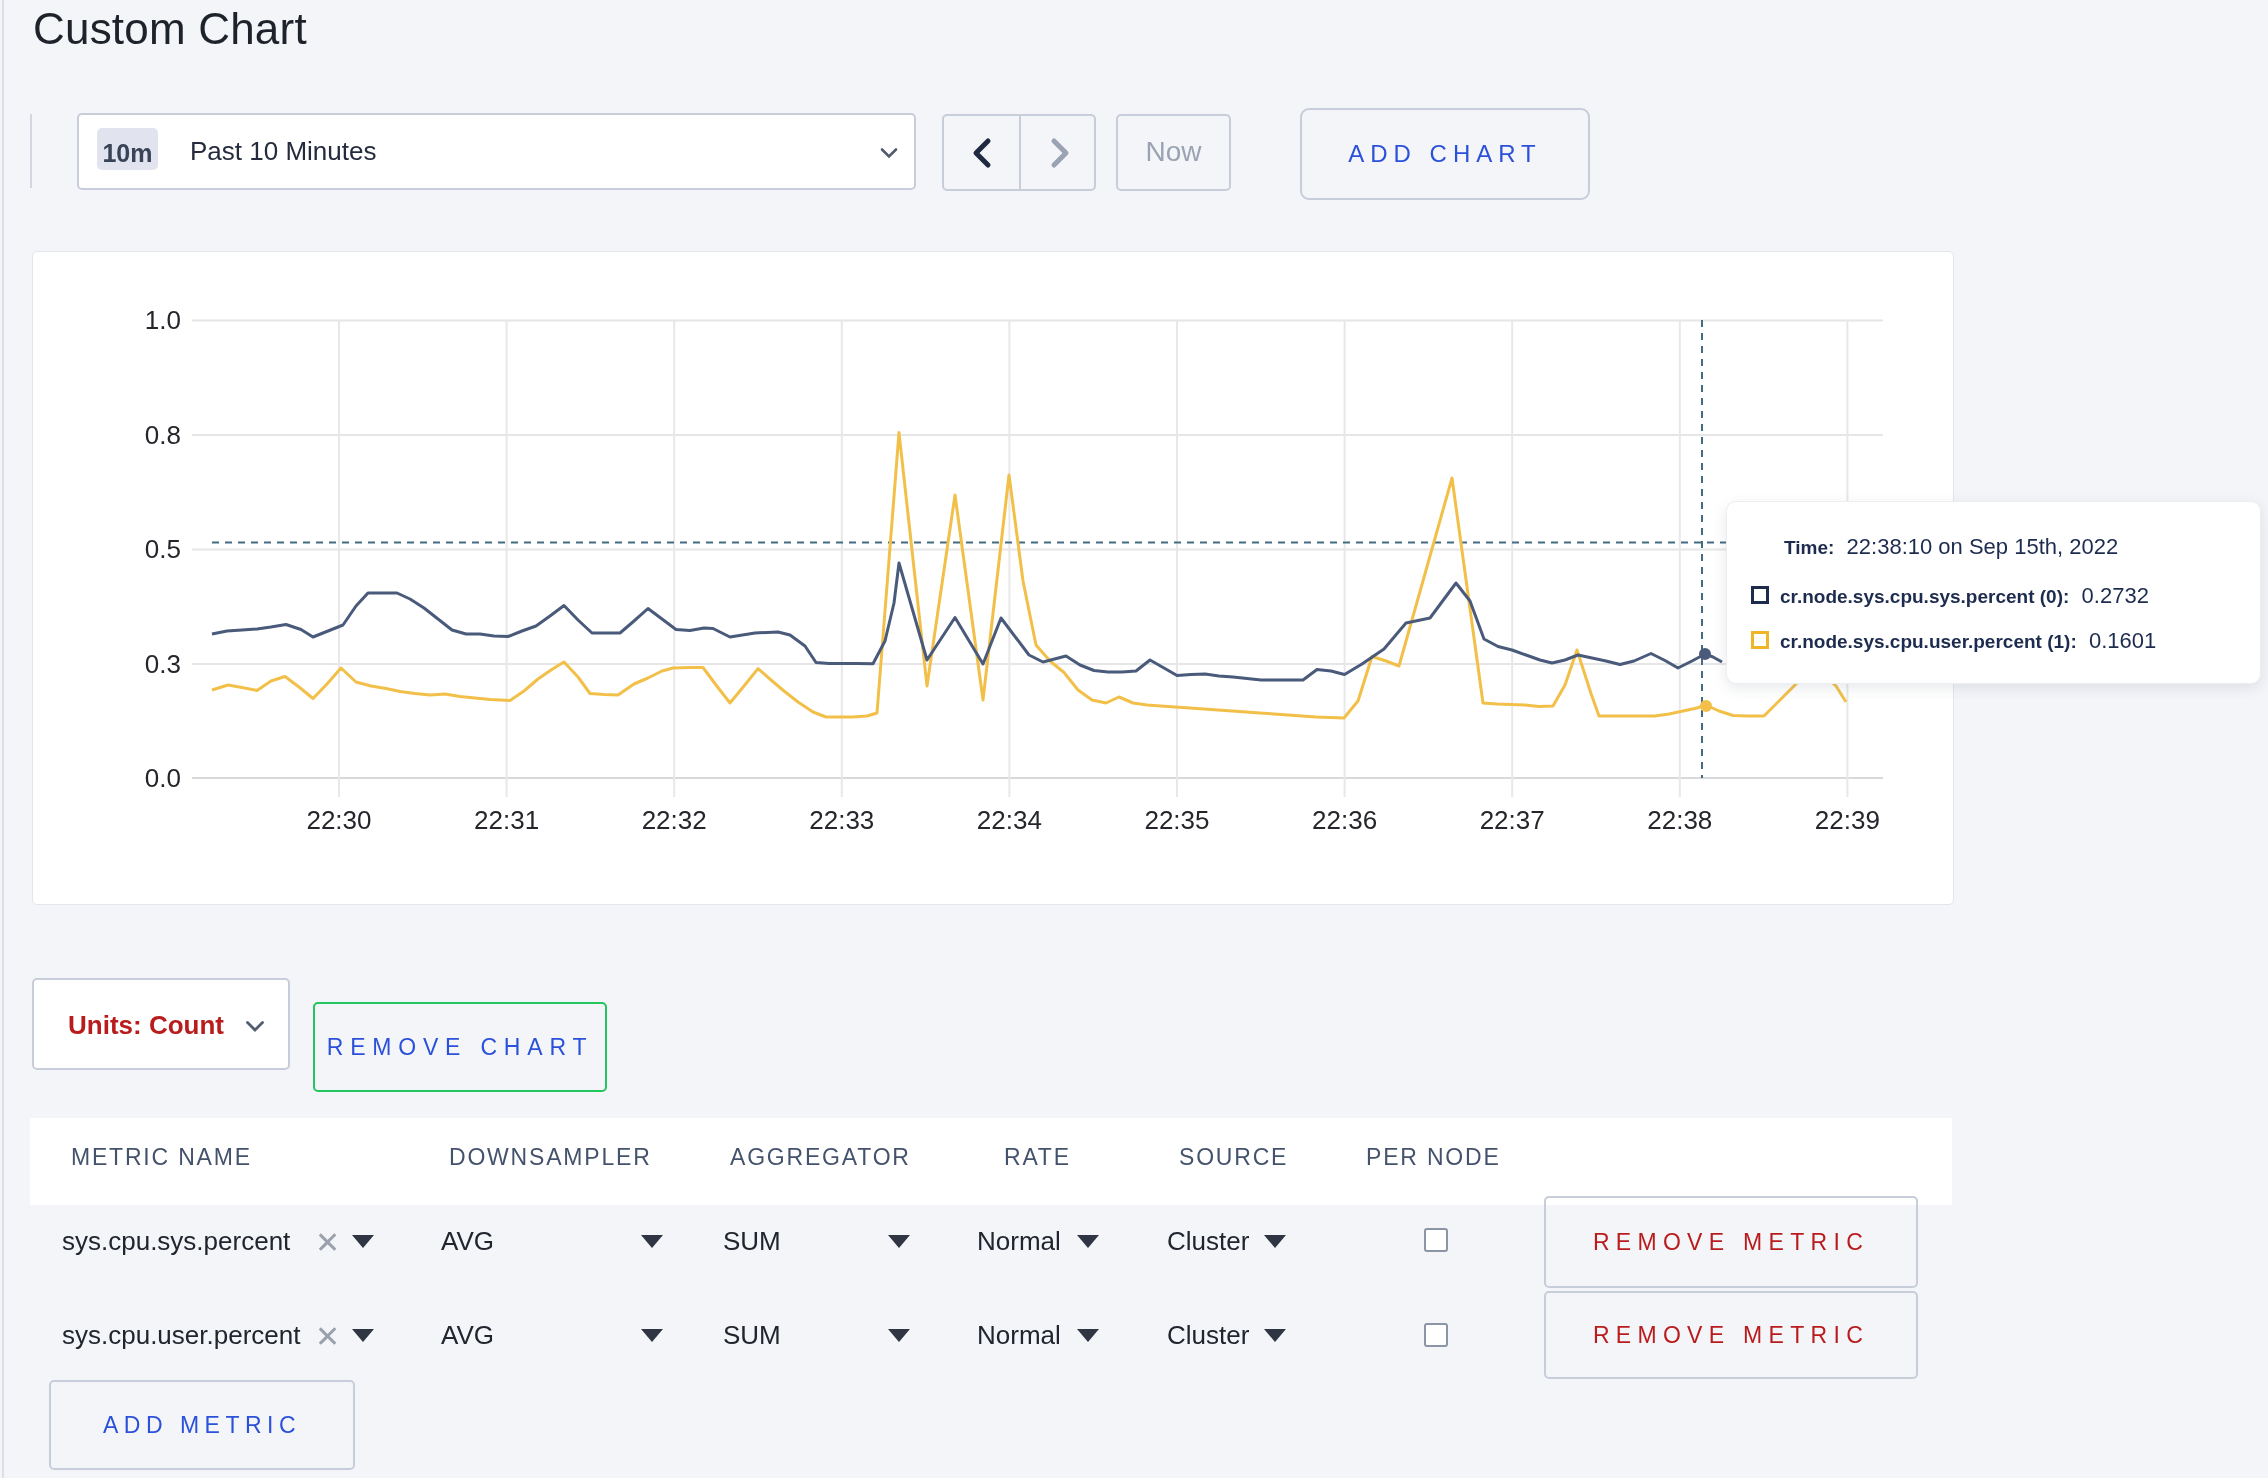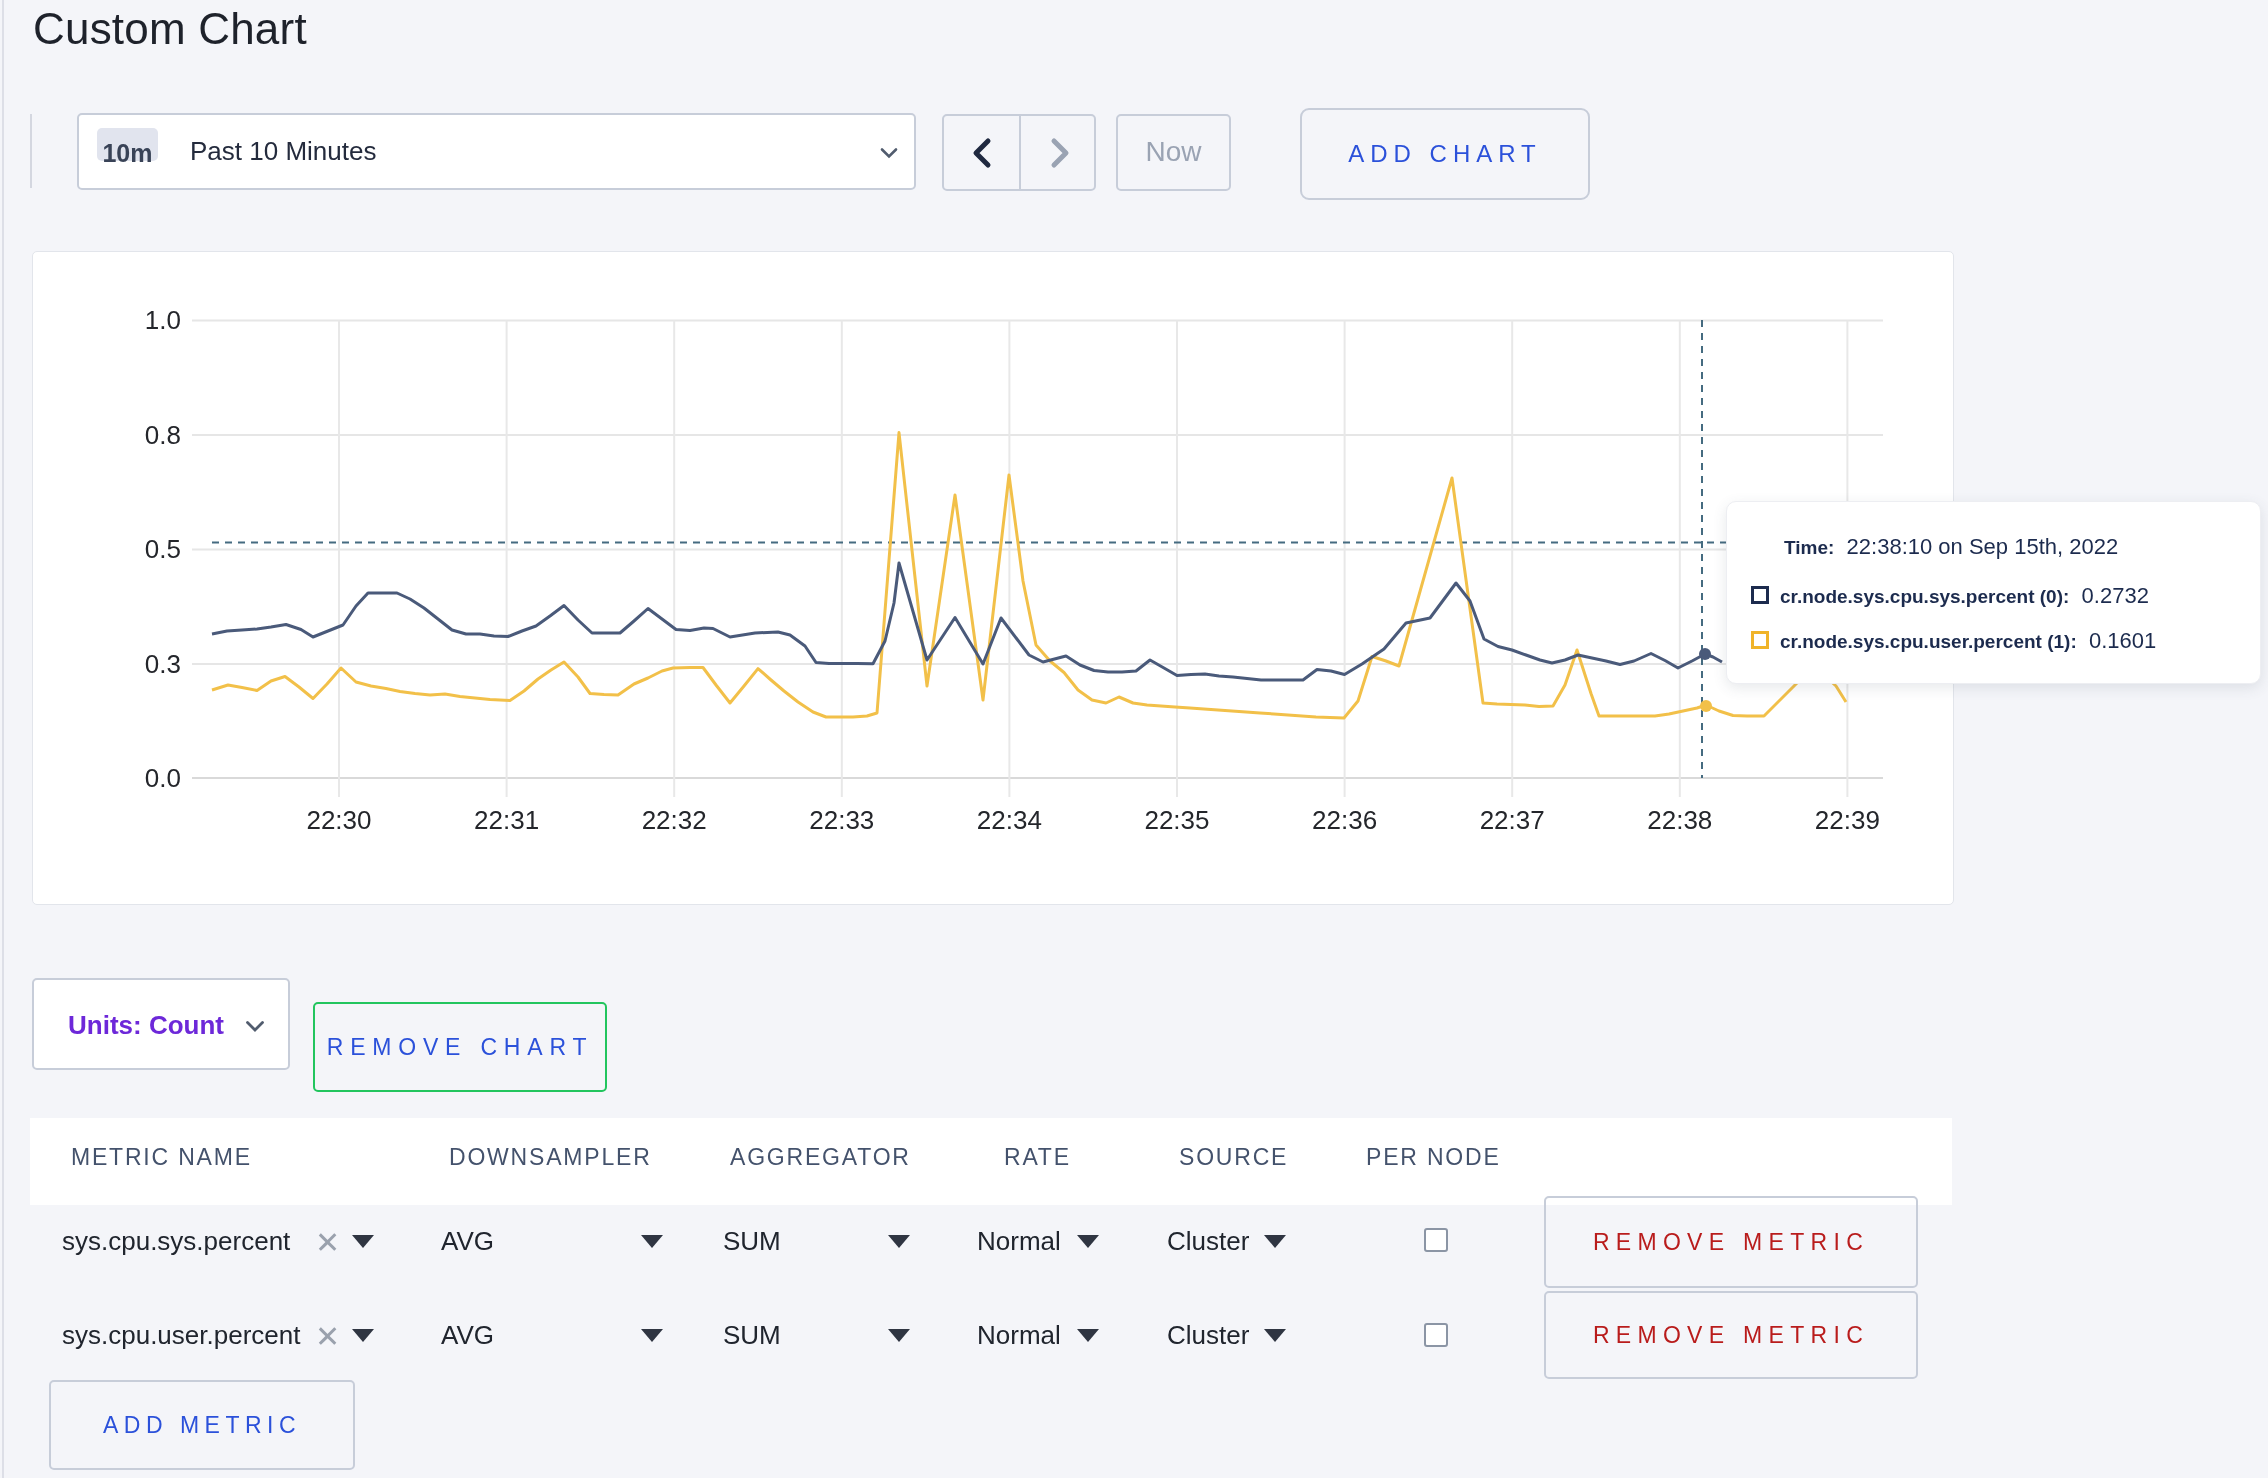--- a/index.html
+++ b/index.html
@@ -2,33 +2,33 @@
 <html><head>
 <meta charset="utf-8">
 <style>
   * { margin:0; padding:0; box-sizing:border-box; }
   html,body { width:2268px; height:1478px; overflow:hidden; }
   body { background:#f4f5f9; font-family:"Liberation Sans", sans-serif; position:relative; }
   .leftline { position:absolute; left:2px; top:0; width:2px; height:1478px; background:#dddfe7; }
   .title { position:absolute; left:33px; top:-2px; height:62px; line-height:62px; font-size:44px; color:#1e222b; font-weight:400; letter-spacing:0.2px; }
   .vdiv { position:absolute; left:30px; top:114px; width:2px; height:74px; background:#d4d7e0; }
   .dropdown { position:absolute; left:77px; top:113px; width:839px; height:77px; background:#fff; border:2px solid #c7cdd9; border-radius:5px; }
-  .badge10m { position:absolute; left:18px; top:13px; width:61px; height:33px; background:#e1e4ee; border-radius:5px; color:#394357; font-size:25px; font-weight:700; text-align:center; line-height:51px; }
+  .badge10m { position:absolute; left:18px; top:13px; width:61px; height:42px; background:#e1e4ee; border-radius:5px; color:#394357; font-size:25px; font-weight:700; text-align:center; line-height:51px; }
   .ddtext { position:absolute; left:111px; top:0; height:73px; line-height:73px; font-size:26px; color:#242b3d; }
   .chev { position:absolute; }
   .navgroup { position:absolute; left:942px; top:114px; width:154px; height:77px; border:2px solid #c7cdd9; border-radius:5px; }
   .navdiv { position:absolute; left:75px; top:0; width:2px; height:73px; background:#c7cdd9; }
   .nowbtn { position:absolute; left:1116px; top:114px; width:115px; height:77px; border:2px solid #c7cdd9; border-radius:5px; color:#9aa3b3; font-size:28px; text-align:center; line-height:72px; }
   .addchart { position:absolute; left:1300px; top:108px; width:290px; height:92px; border:2px solid #c7cdd9; border-radius:9px; color:#2b51da; font-size:24px; letter-spacing:6px; text-align:center; line-height:88px; }
   .panel { position:absolute; left:32px; top:251px; width:1922px; height:654px; background:#fff; border:1px solid #e2e5eb; border-radius:5px; }
   .tooltip { position:absolute; left:1726px; top:501px; width:535px; height:183px; background:#fff; border:1px solid #edeef2; border-radius:10px; box-shadow:0 4px 14px rgba(60,70,90,0.12); }
   .ttrow { position:absolute; color:#1c2b4e; white-space:nowrap; }
   .sq { position:absolute; width:18px; height:18px; }
   .unitsbtn { position:absolute; left:32px; top:978px; width:258px; height:92px; background:#fff; border:2px solid #c7cdd9; border-radius:5px; }
-  .unitstext { position:absolute; left:34px; top:0; height:91px; line-height:91px; font-size:26px; font-weight:700; color:#6d28d9; }
+  .unitstext { position:absolute; left:34px; top:0; height:91px; line-height:91px; font-size:26px; font-weight:700; color:#b91c1c; }
   .removechart { position:absolute; left:313px; top:978px; width:294px; height:90px; border:2px solid #22c55e; border-radius:5px; color:#2b51da; font-size:23px; letter-spacing:6.8px; text-align:center; line-height:86px;margin-top:24px; }
   .thead { position:absolute; left:30px; top:1118px; width:1922px; height:87px; background:#fff; }
   .th { position:absolute; top:0; height:79px; line-height:79px; font-size:23px; font-weight:400; letter-spacing:1.8px; color:#44526c; }
   .cell { position:absolute; font-size:26px; color:#20252e; white-space:nowrap; }
   .caret { position:absolute; width:0; height:0; border-left:11px solid transparent; border-right:11px solid transparent; border-top:13px solid #2f3542; }
   .xmark { position:absolute; color:#9aa1ad; font-size:30px; }
   .checkbox { position:absolute; width:24px; height:24px; border:2px solid #8b95a5; border-radius:3px; background:#fff; }
   .rmbtn { position:absolute; left:1544px; width:374px; border:2px solid #c7cdd9; border-radius:5px; color:#b91c1c; font-size:23px; letter-spacing:6.3px; text-align:center; }
   .addmetric { position:absolute; left:49px; top:1380px; width:306px; height:90px; border:2px solid #c7cdd9; border-radius:5px; color:#2b51da; font-size:23px; letter-spacing:5.5px; text-align:center; line-height:86px; }
 </style>

